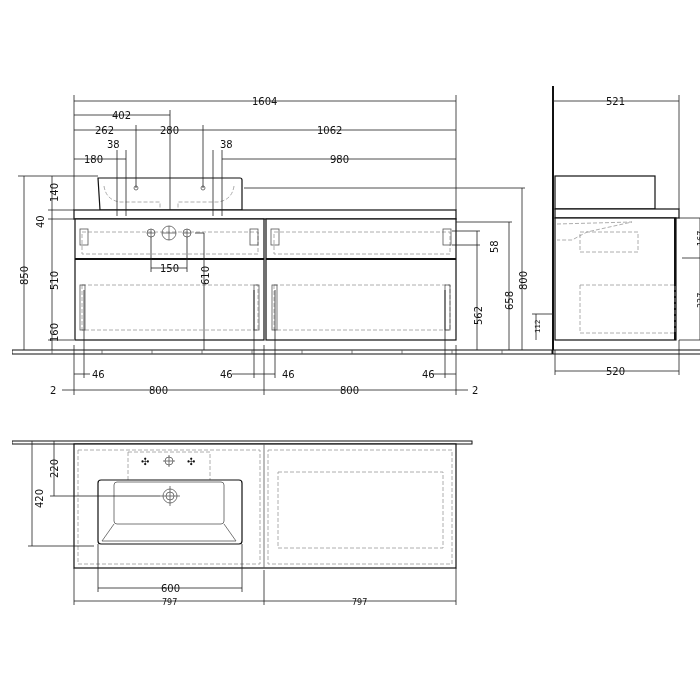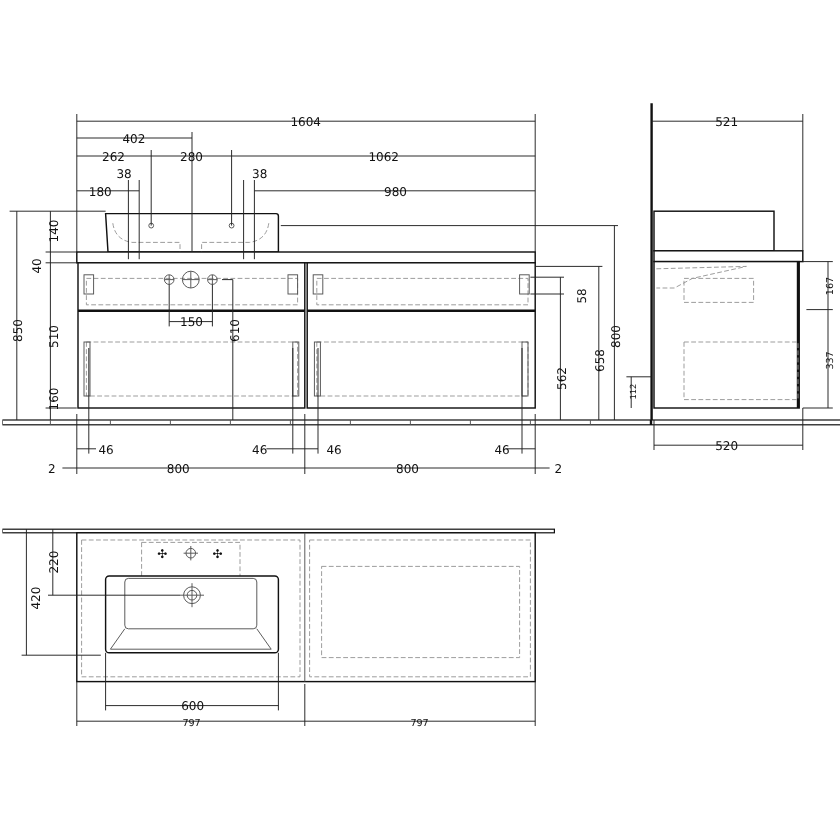--- a/index.html
+++ b/index.html
@@ -1,17 +1,17 @@
 <!DOCTYPE html>
 <html><head>
 <meta charset="utf-8">
 <style>
   html,body{margin:0;padding:0;background:#ffffff;}
   body{width:700px;height:700px;overflow:hidden;font-family:"DejaVu Sans Condensed","DejaVu Sans",sans-serif;}
-  #canvas{position:absolute;left:2px;top:0;width:604px;height:700px;}
+  #canvas{position:absolute;left:12px;top:0;width:604px;height:700px;}
   svg text{font-family:"DejaVu Sans","Liberation Sans",sans-serif;font-size:10px;fill:#111;}
   .dim{stroke:#222;stroke-width:0.8;fill:none;}
   .thick{stroke:#111;stroke-width:2;fill:none;}
   .body{stroke:#111;stroke-width:1.2;fill:#fff;}
   .dash{stroke:#999;stroke-width:0.8;stroke-dasharray:4 2;fill:none;}
   .thin{stroke:#555;stroke-width:0.8;fill:none;}
   .floor{stroke:#111;stroke-width:1;fill:#fff;}
 </style>
 </head>
 <body>

